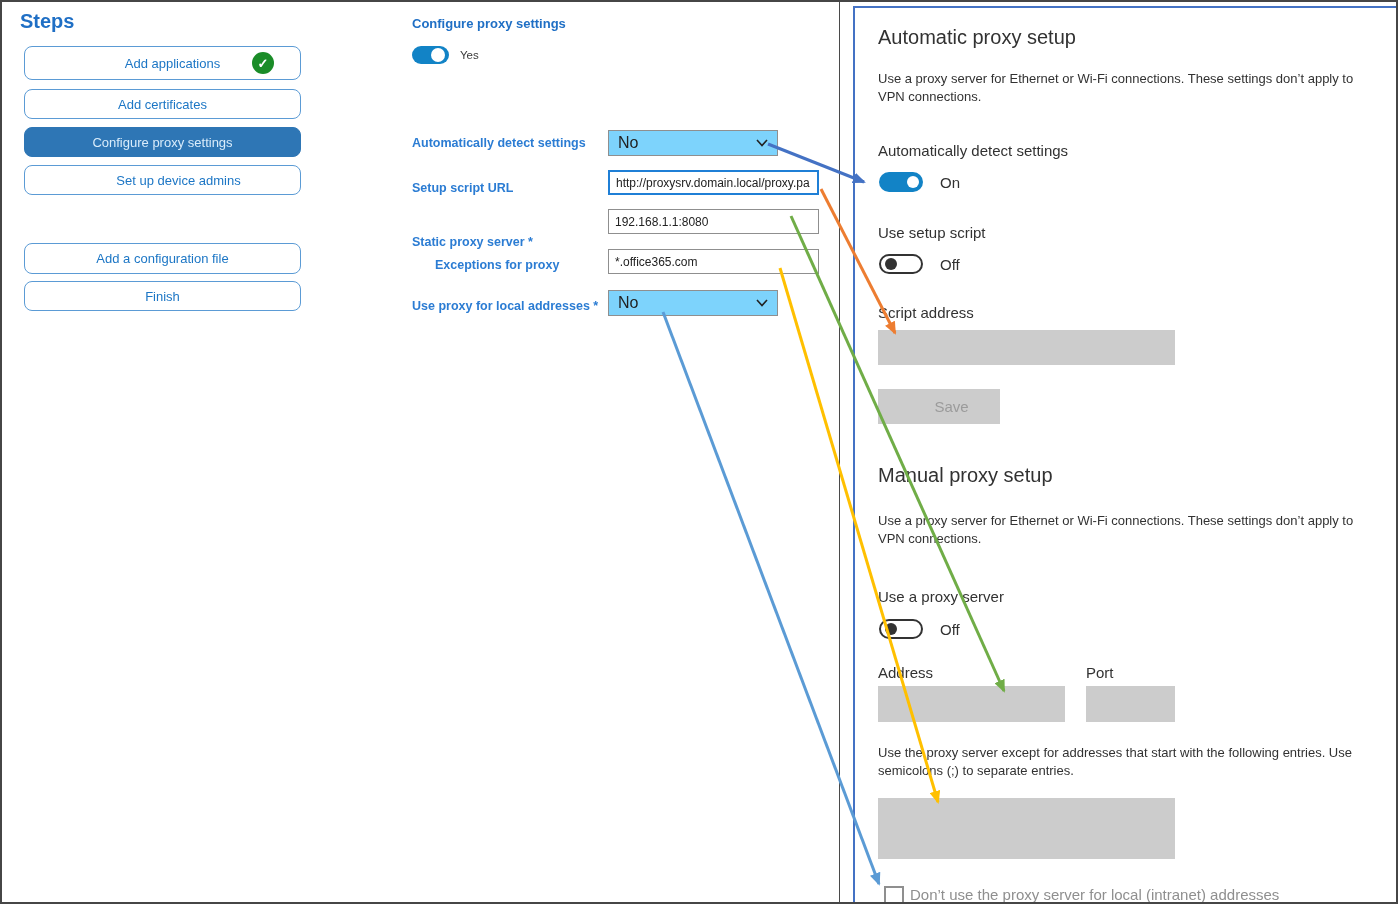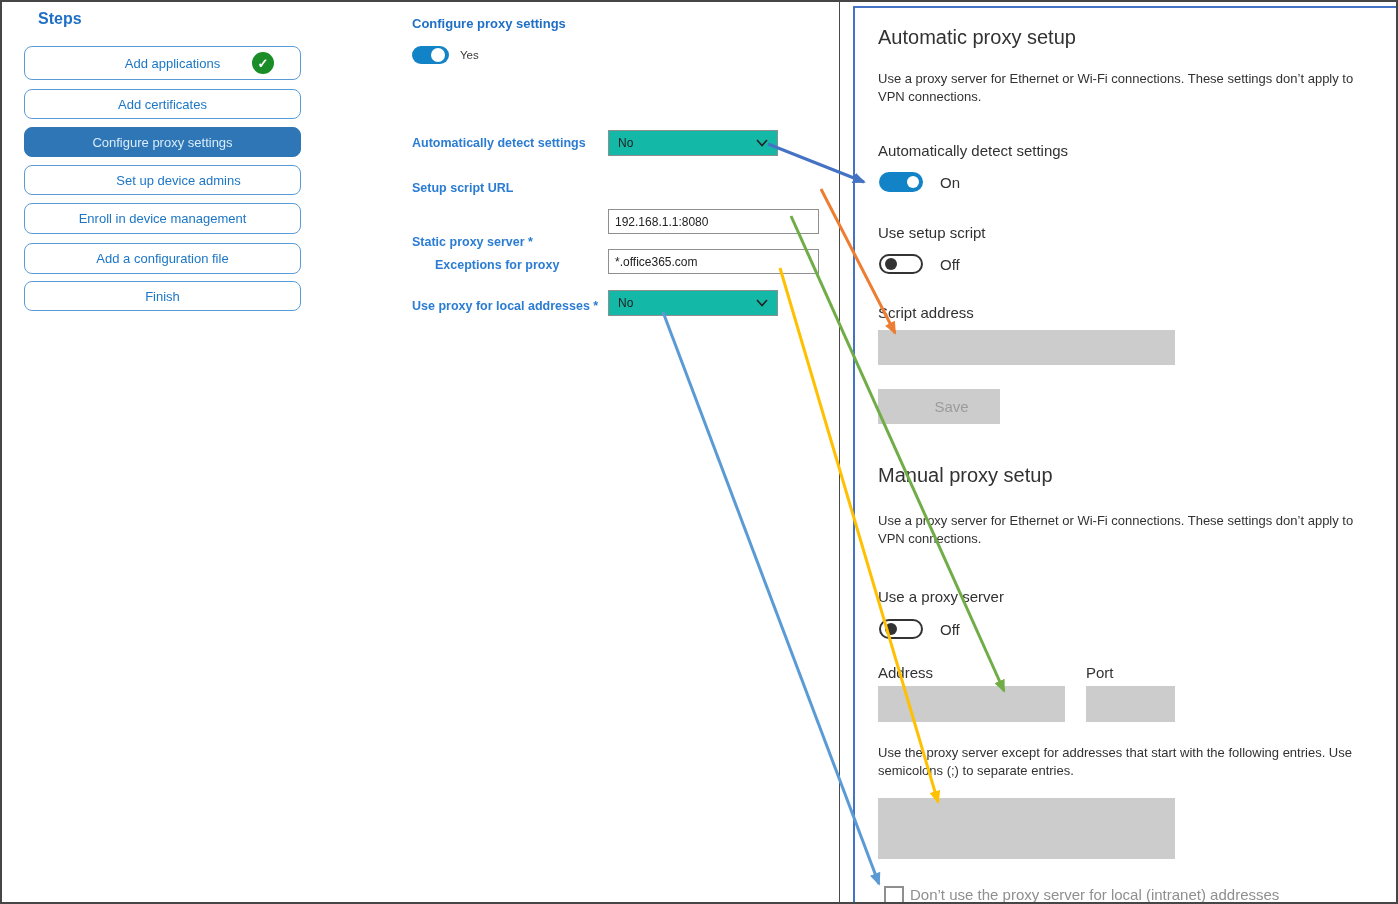--- a/index.html
+++ b/index.html
@@ -2,21 +2,21 @@
 <html><head>
 <meta charset="utf-8">
 <style>
   html,body{margin:0;padding:0;background:#fff;}
   .page{
     position:relative;width:1398px;height:904px;overflow:hidden;
     background:#fff;border:2px solid #464646;box-sizing:border-box;
     font-family:"Liberation Sans", sans-serif;
   }
   
-  .sidebar-title{position:absolute;left:36px;top:8px;font-size:16px;font-weight:bold;color:#1f6fc5;}
+  .sidebar-title{position:absolute;left:18px;top:8px;font-size:20px;font-weight:bold;color:#1f6fc5;}
   .btn-step{
     position:absolute;left:22px;width:277px;height:30px;box-sizing:border-box;
     border:1px solid #5b9bd5;border-radius:8px;background:#fff;color:#1c76c5;
     font-size:13px;display:flex;align-items:center;justify-content:center;cursor:pointer;
   }
   .btn-step.selected{background:#2e76b5;border-color:#2e76b5;color:#d9ecfb;}
   .check-badge{
     position:absolute;right:26px;top:50%;transform:translateY(-50%);
     width:22px;height:22px;border-radius:50%;background:#1a8c28;color:#fff;
     display:flex;align-items:center;justify-content:center;font-size:13px;font-weight:bold;
@@ -25,22 +25,22 @@
   .form-title{position:absolute;left:410px;top:14px;font-size:13px;font-weight:bold;color:#1f6fc5;}
   .f-label{position:absolute;left:410px;font-size:12.5px;font-weight:bold;color:#2b7cd3;}
   .t-input{
     position:absolute;left:606px;width:211px;height:25px;box-sizing:border-box;
     border:1px solid #8f8f8f;font-size:12px;color:#222;padding:0 6px;background:#fff;
     font-family:"Liberation Sans", sans-serif;outline:none;
   }
   .t-input.focused{border:2px solid #1f7fd6;}
   .sel{
     position:absolute;left:606px;width:170px;height:26px;box-sizing:border-box;
-    border:1px solid #8f8f8f;background:#14b8a6;display:flex;align-items:center;
-    justify-content:space-between;padding:0 9px;font-size:12px;color:#222;cursor:pointer;
+    border:1px solid #8f8f8f;background:#7dd3fc;display:flex;align-items:center;
+    justify-content:space-between;padding:0 9px;font-size:16px;color:#222;cursor:pointer;
   }
   
   .tog{position:absolute;box-sizing:border-box;cursor:pointer;}
   .tog.on{background:#1283c6;border-radius:11px;}
   .tog.on .knob{position:absolute;right:4px;top:50%;transform:translateY(-50%);background:#fff;border-radius:50%;}
   .tog.off{background:#fff;border:2px solid #333;border-radius:11px;}
   .tog.off .knob{position:absolute;left:4px;top:50%;transform:translateY(-50%);background:#333;border-radius:50%;}
   .tog.big{width:44px;height:20px;}
   .tog.big .knob{width:12px;height:12px;}
   .tog.small{width:37px;height:18px;}
@@ -78,23 +78,20 @@
   </div>
   <div class="btn-step" style="top:87px;">
     <span>Add certificates</span>
   </div>
   <div class="btn-step selected" style="top:125px;">
     <span>Configure proxy settings</span>
   </div>
   <div class="btn-step" style="top:163px;padding-left:32px;">
     <span>Set up device admins</span>
   </div>
-  <div class="btn-step" style="top:201px;height:31px;">
-    <span>Enroll in device management</span>
-  </div>
   <div class="btn-step" style="top:241px;height:31px;">
     <span>Add a configuration file</span>
   </div>
   <div class="btn-step" style="top:279px;">
     <span>Finish</span>
   </div>
 
   <div class="form-title">Configure proxy settings</div>
   <div class="tog small on" style="left:410px;top:44px;">
       <span class="knob"></span>
@@ -103,20 +100,21 @@
 
   <div class="f-label" style="top:134px;">Automatically detect settings</div>
   <div class="sel" style="top:128px;">
     <span>No</span>
     <svg class="chev" width="12" height="8" viewBox="0 0 12 8">
         <polyline points="1,1 6,6.5 11,1" fill="none" stroke="#222" stroke-width="1.6"></polyline>
       </svg>
   </div>
 
   <div class="f-label" style="top:179px;">Setup script URL</div>
+  <input class="t-input focused" style="top: 168px;" readonly="" value="http://proxysrv.domain.local/proxy.pa">
 
   <div class="f-label" style="top:213px;margin-top:20px;">Static proxy server *</div>
   <input class="t-input" style="top: 207px;" readonly="" value="192.168.1.1:8080">
 
   <div class="f-label" style="top:256px;margin-left:23px;">Exceptions for proxy</div>
   <input class="t-input" style="top: 247px;" readonly="" value="*.office365.com">
 
   <div class="f-label" style="top:297px;">Use proxy for local addresses *</div>
   <div class="sel" style="top:288px;">
     <span>No</span>

